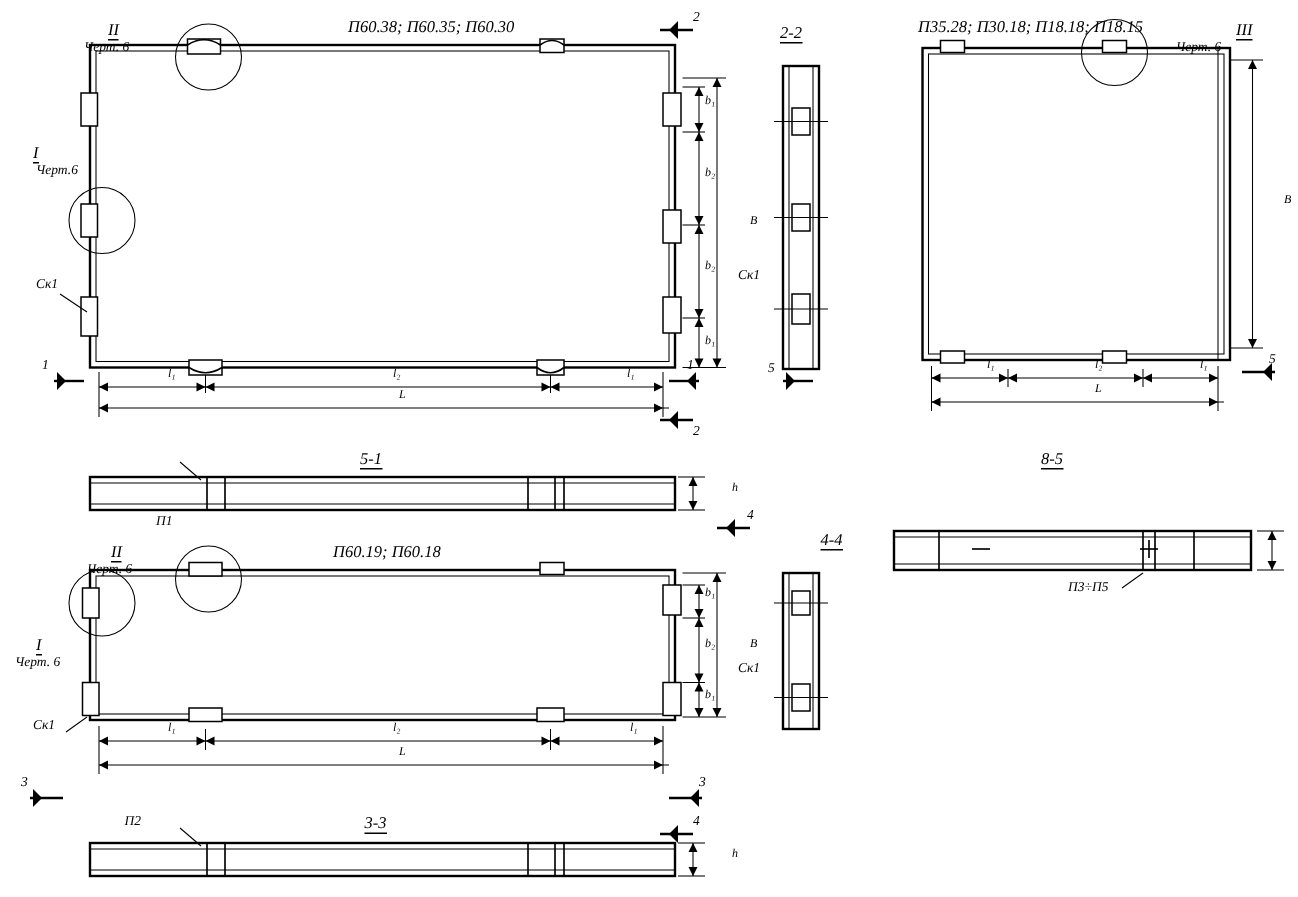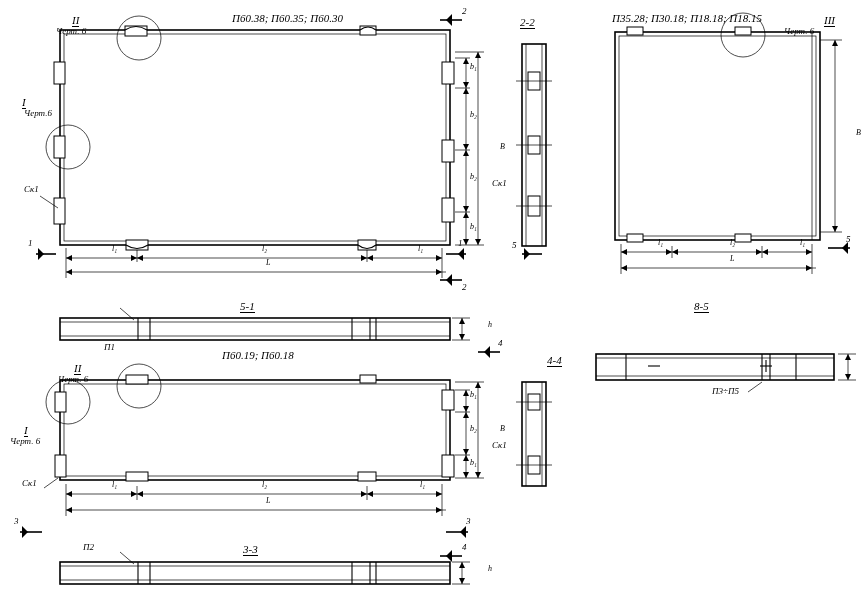--- a/index.html
+++ b/index.html
@@ -273,21 +273,21 @@
     <line x1="838" y1="380" x2="856" y2="380" class="dim"></line>
     <polygon points="848,354 845,360 851,360" class="fillb"></polygon>
     <polygon points="848,380 845,374 851,374" class="fillb"></polygon>
 
   </svg>
 
   <div class="lbl it" style="left:190px;top:12px;margin-left:42px;">П60.38;  П60.35;  П60.30</div>
 
   <div class="lbl it" style="left:612px;top:12px;">П35.28;  П30.18;  П18.18;  П18.15</div>
 
-  <div class="lbl it" style="left:222px;top:349px;text-align:right;">П60.19;  П60.18</div>
+  <div class="lbl it" style="left:222px;top:362px;text-align:right;">П60.19;  П60.18</div>
 
   <div class="lbl it ul" style="left:72px;top:14px;">II</div>
   <div class="lbl it sm" style="left:56px;top:26px;">Черт. 6</div>
 
   <div class="lbl it ul" style="left:22px;top:96px;">I</div>
   <div class="lbl it sm" style="left:24px;top:108px;">Черт.6</div>
 
   <div class="lbl it ul" style="left:824px;top:14px;">III</div>
   <div class="lbl it sm" style="left:784px;top:26px;">Черт. 6</div>
 

